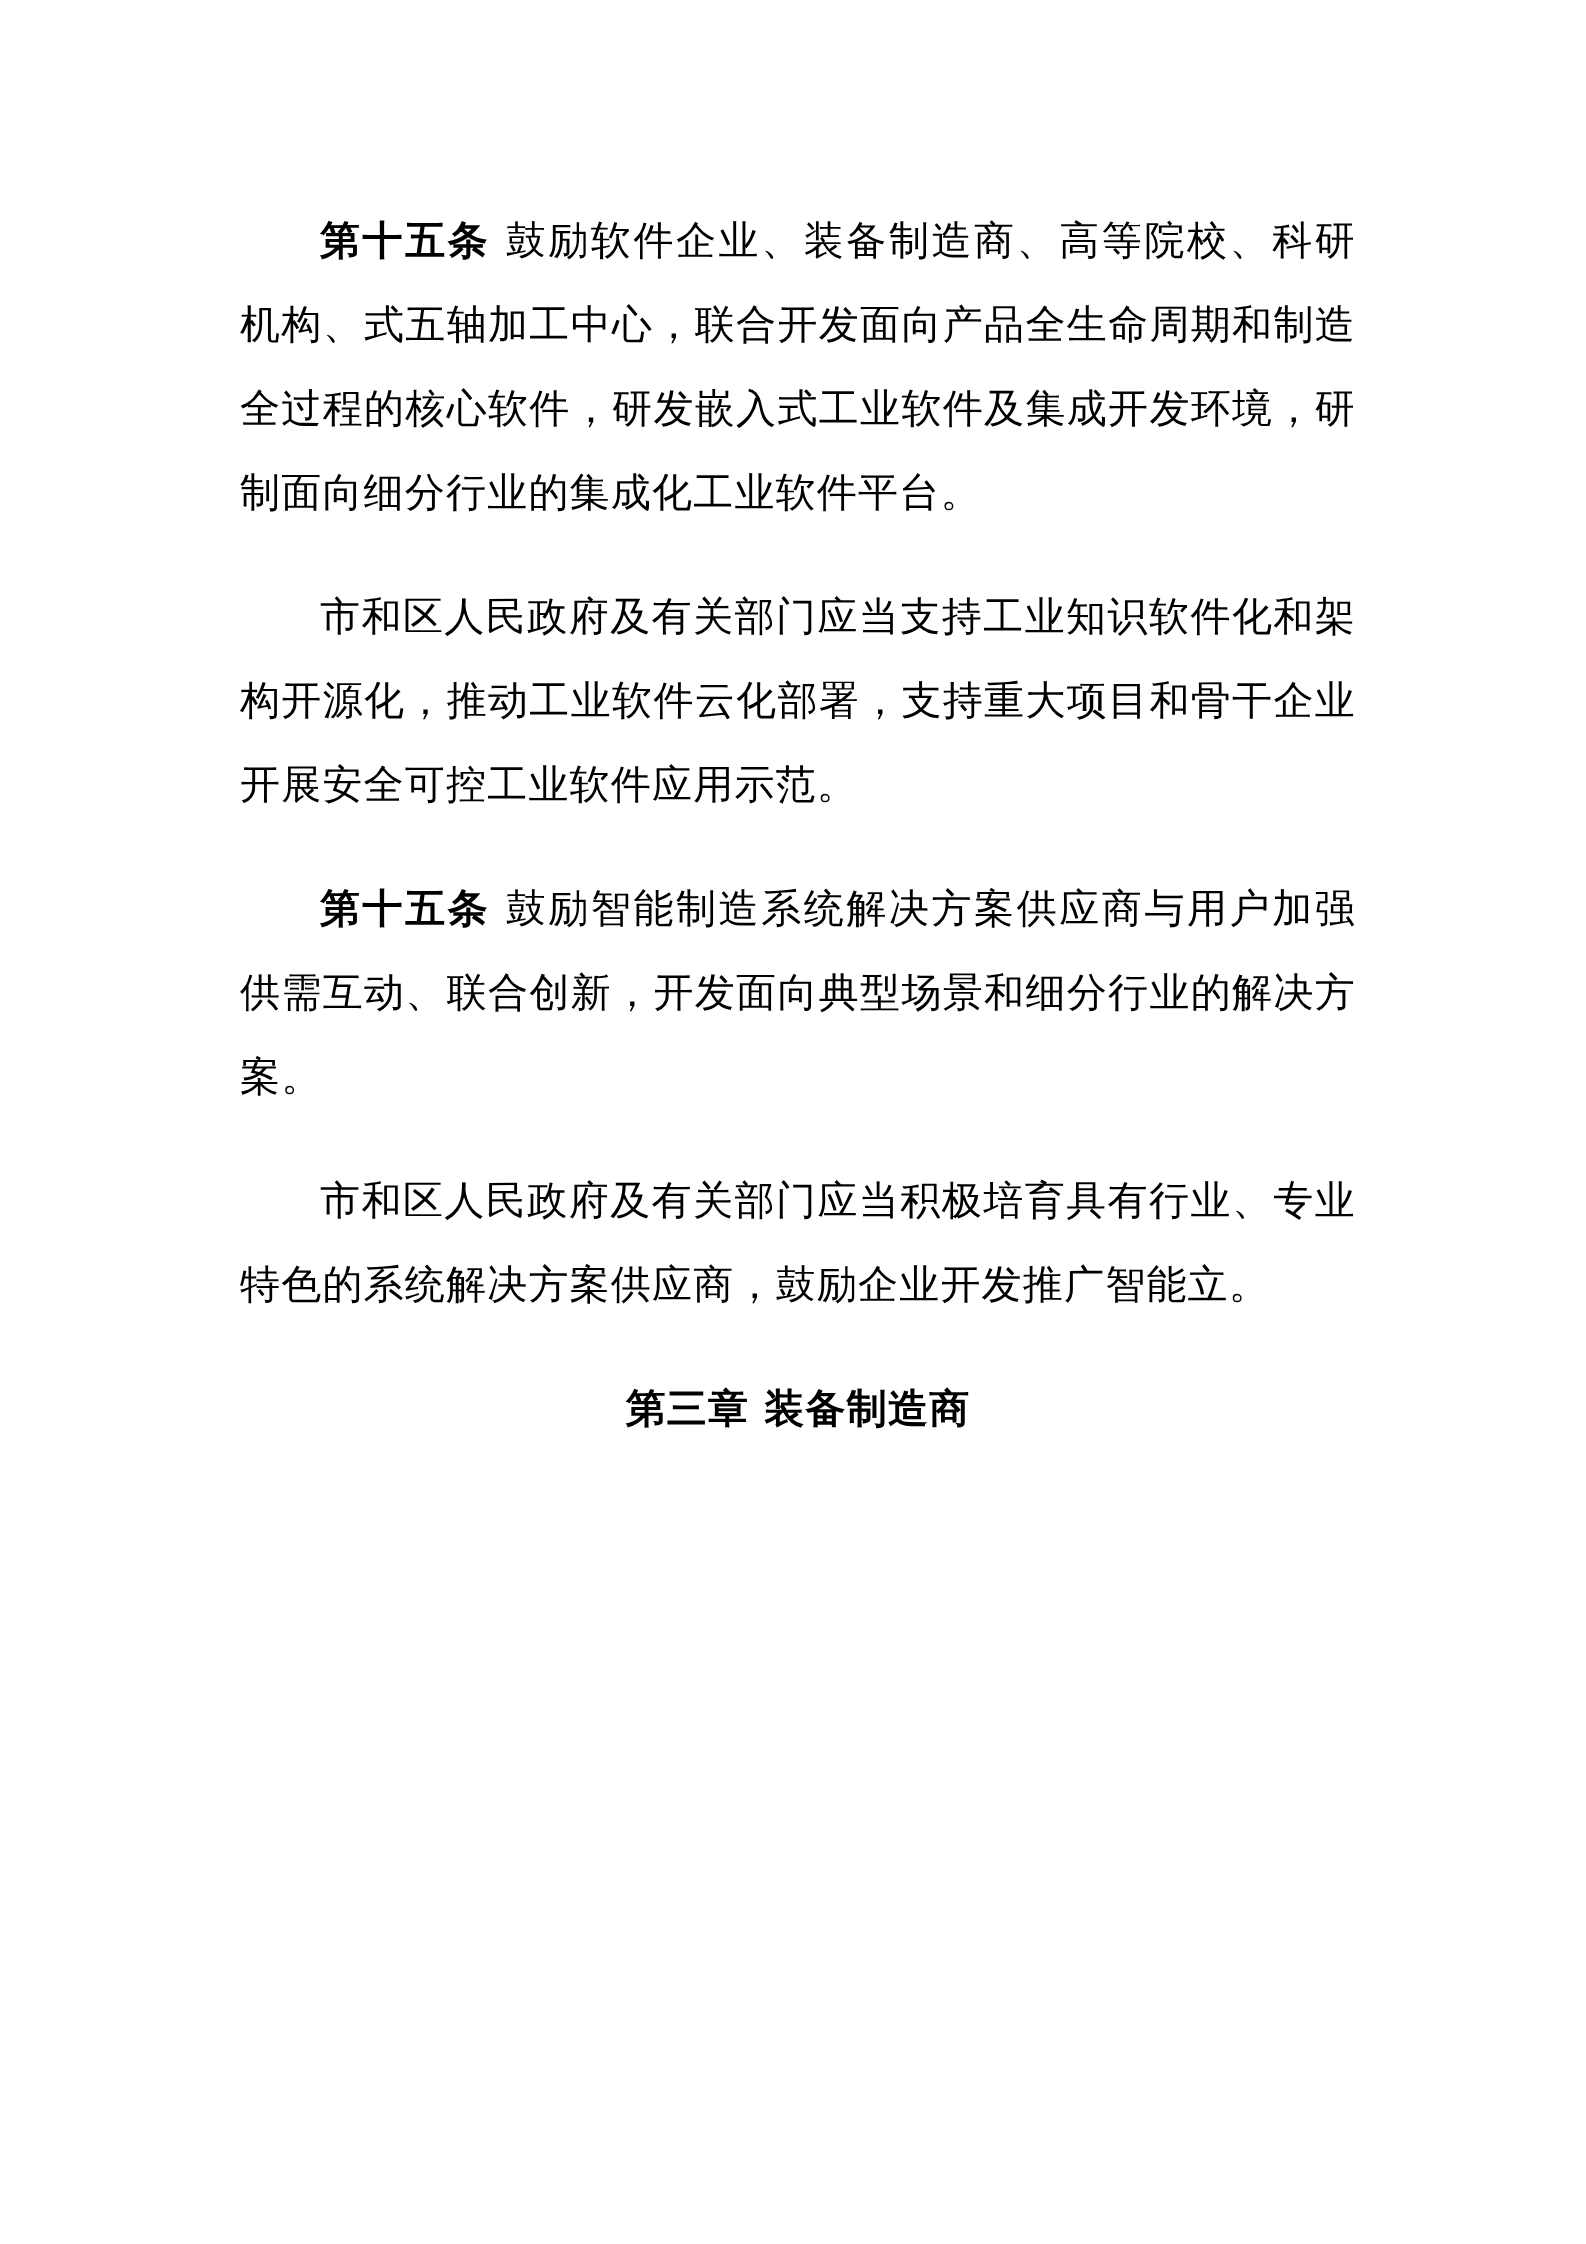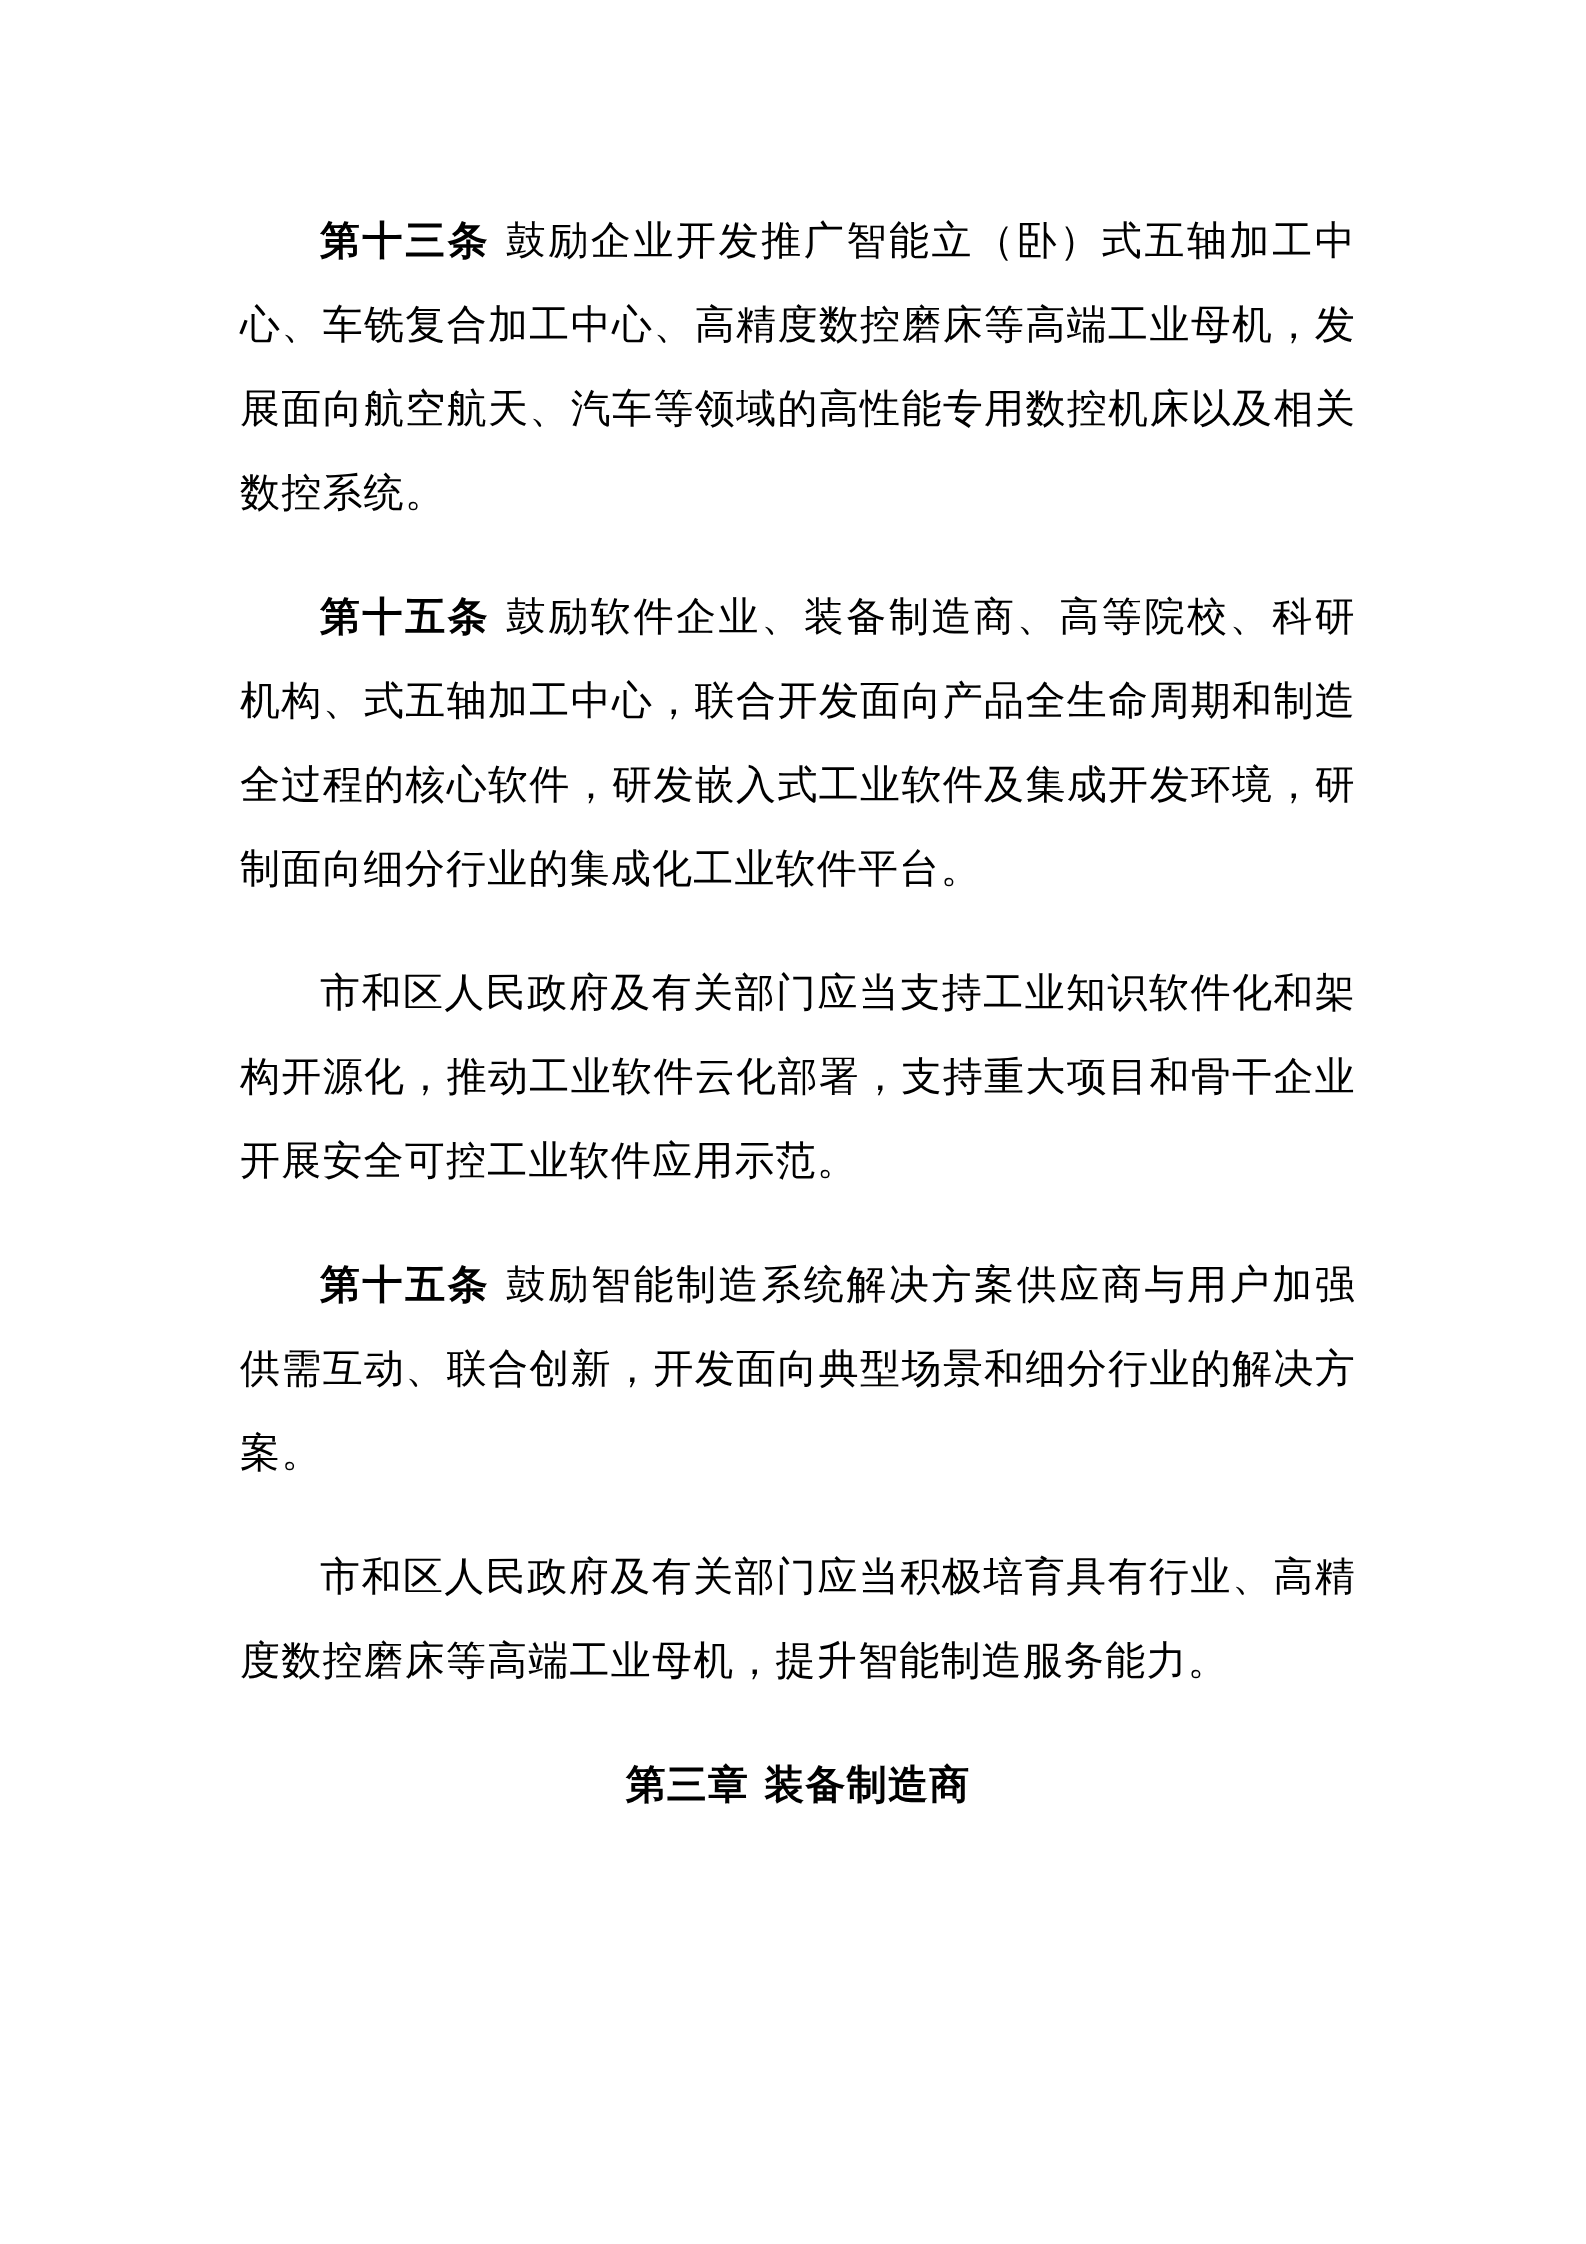--- a/index.html
+++ b/index.html
@@ -40,25 +40,24 @@
       text-align: center;
       margin: 0;
       letter-spacing: 1.2px;
     }
   </style>
 </head>
 <body>
 
 <div class="page">
 
-  <p class="para"><span class="article">第十三条</span><span> 鼓励企业开发推广智能立（卧）式五轴加工中心、车铣复合加工中心、高精度数控磨床等高端工业母机，发展面向航空航天、汽车等领域的高性能专用数控机床以及相关数控系统。</span></p>
 
   <p class="para"><span class="article">第十五条</span><span> 鼓励软件企业、装备制造商、高等院校、科研机构、式五轴加工中心，联合开发面向产品全生命周期和制造全过程的核心软件，研发嵌入式工业软件及集成开发环境，研制面向细分行业的集成化工业软件平台。</span></p>
 
   <p class="para"><span>市和区人民政府及有关部门应当支持工业知识软件化和架构开源化，推动工业软件云化部署，支持重大项目和骨干企业开展安全可控工业软件应用示范。</span></p>
 
   <p class="para"><span class="article">第十五条</span><span> 鼓励智能制造系统解决方案供应商与用户加强供需互动、联合创新，开发面向典型场景和细分行业的解决方案。</span></p>
 
-  <p class="para"><span>市和区人民政府及有关部门应当积极培育具有行业、高精度数控磨床等高端工业母机，提升智能制造服务能力。</span></p>
+  <p class="para"><span>市和区人民政府及有关部门应当积极培育具有行业、专业特色的系统解决方案供应商，鼓励企业开发推广智能立。</span></p>
 
   <h2 class="chapter">第三章  装备制造商</h2>
 
 </div>
 
 </body></html>

